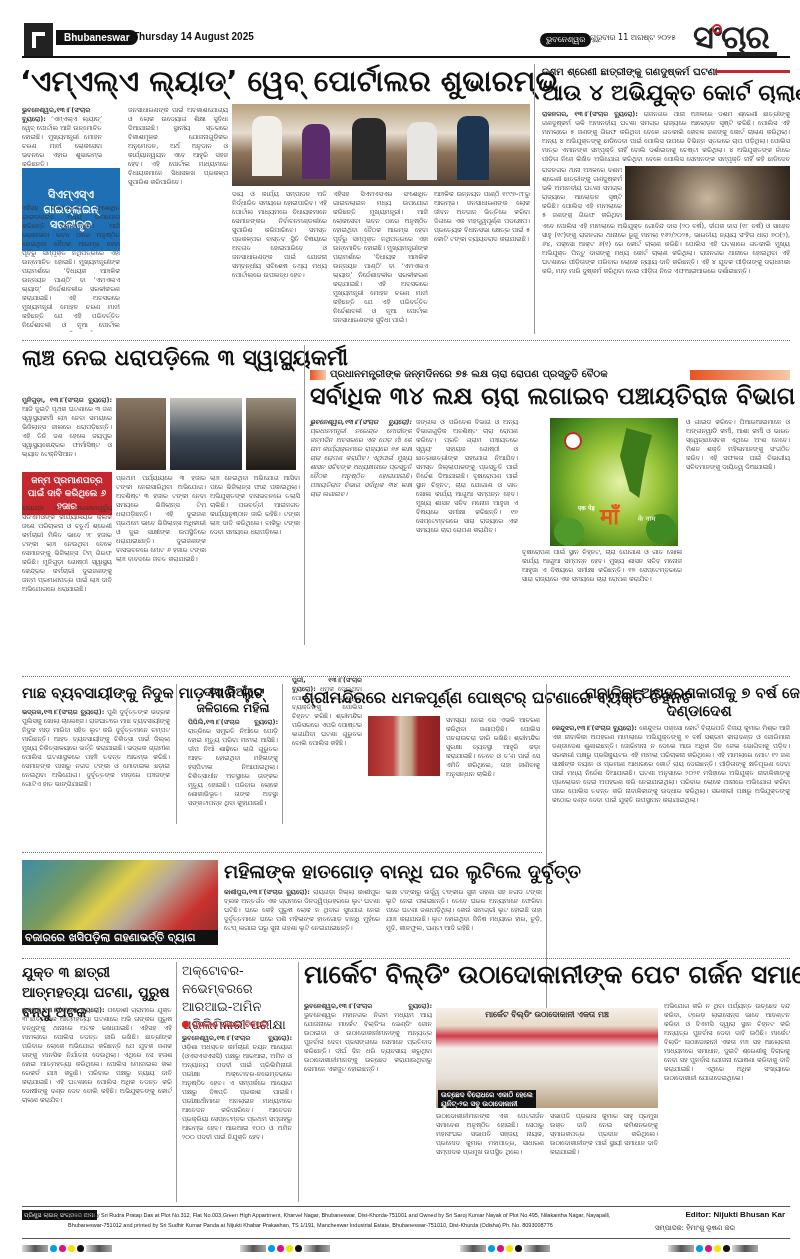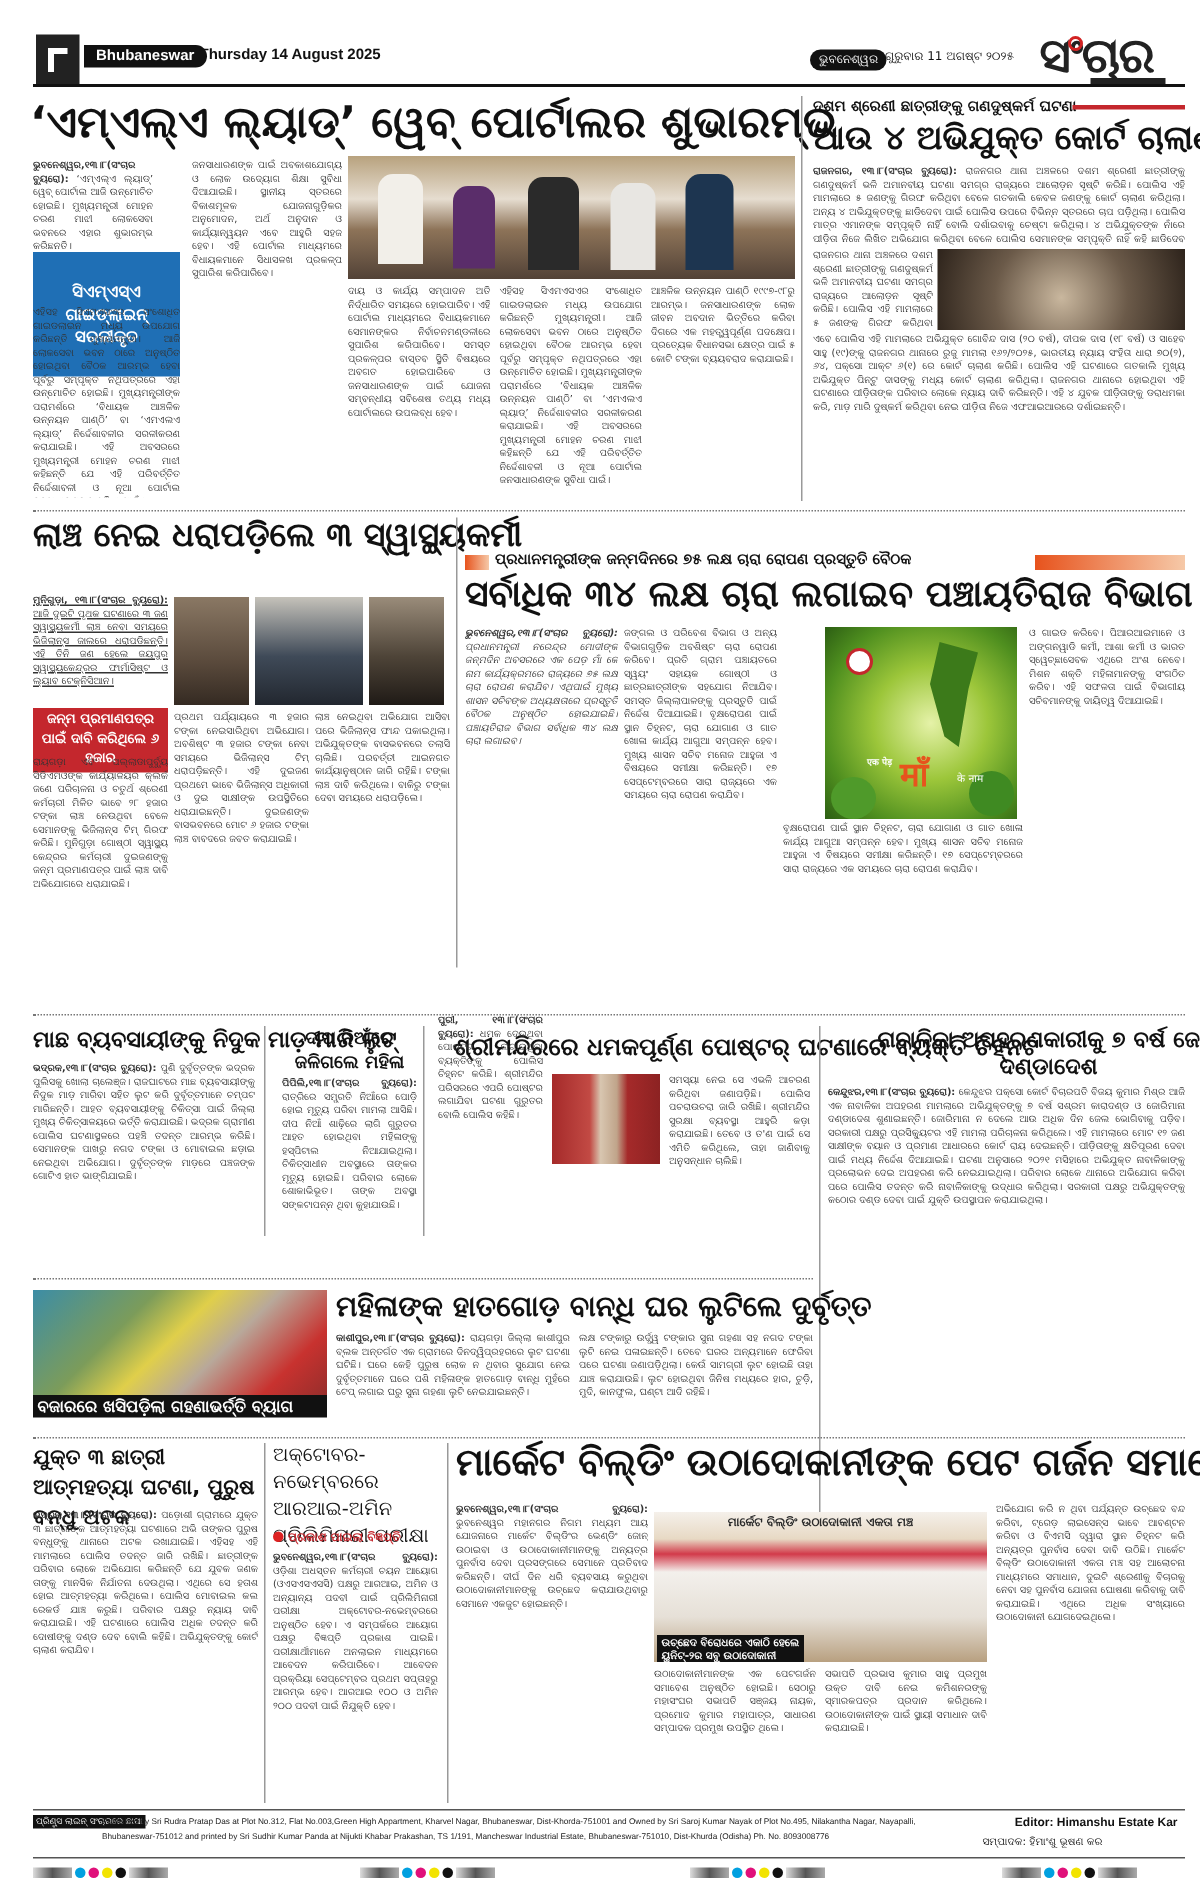--- a/index.html
+++ b/index.html
@@ -73,21 +73,21 @@
 <div class="abs" style="left:715px;top:70px;width:75px;height:3px;background:#c4272d;"></div>
 <div class="abs headline" style="left:542px;top:80px;font-size:22px;">ଆଉ ୪ ଅଭିଯୁକ୍ତ କୋର୍ଟ ଚାଲାଣ</div>
 <div class="abs body-col" style="left:542px;top:110px;width:248px;height:54px;"><b>ରାଜନଗର, ୧୩।୮(ସଂଚାର ବ୍ୟୁରୋ):</b> <span>ରାଜନଗର ଥାନା ଅଞ୍ଚଳରେ ଦଶମ ଶ୍ରେଣୀ ଛାତ୍ରୀଙ୍କୁ ଗଣଦୁଷ୍କର୍ମ ଭଳି ଅମାନବୀୟ ଘଟଣା ସମଗ୍ର ରାଜ୍ୟରେ ଆଲୋଡ଼ନ ସୃଷ୍ଟି କରିଛି। ପୋଲିସ ଏହି ମାମଲାରେ ୫ ଜଣଙ୍କୁ ଗିରଫ କରିଥିବା ବେଳେ ଗତକାଲି କେବଳ ଜଣଙ୍କୁ କୋର୍ଟ ଚାଲାଣ କରିଥିଲା। ଅନ୍ୟ ୪ ଅଭିଯୁକ୍ତଙ୍କୁ ଛାଡିଦେବା ପାଇଁ ପୋଲିସ ଉପରେ ବିଭିନ୍ନ ସ୍ତରରେ ଚାପ ପଡ଼ିଥିଲା। ପୋଲିସ ମାତ୍ର ଏମାନଙ୍କ ସମ୍ପୃକ୍ତି ନାହିଁ ବୋଲି ଦର୍ଶାଇବାକୁ ଚେଷ୍ଟା କରିଥିଲା। ୪ ଅଭିଯୁକ୍ତଙ୍କ ନାଁରେ ପୀଡ଼ିତା ନିଜେ ଲିଖିତ ଅଭିଯୋଗ କରିଥିବା ବେଳେ ପୋଲିସ ସେମାନଙ୍କ ସମ୍ପୃକ୍ତି ନାହିଁ କହି ଛାଡିଦେବ ବୋଲି କହିବା ରାଜନଗରରେ ଚର୍ଚ୍ଚା ହେଉଥିଲା।</span></div>
 <div class="abs body-col" style="left:542px;top:166px;width:80px;height:52px;">ରାଜନଗର ଥାନା ଅଞ୍ଚଳରେ ଦଶମ ଶ୍ରେଣୀ ଛାତ୍ରୀଙ୍କୁ ଗଣଦୁଷ୍କର୍ମ ଭଳି ଅମାନବୀୟ ଘଟଣା ସମଗ୍ର ରାଜ୍ୟରେ ଆଲୋଡ଼ନ ସୃଷ୍ଟି କରିଛି। ପୋଲିସ ଏହି ମାମଲାରେ ୫ ଜଣଙ୍କୁ ଗିରଫ କରିଥିବା ବେଳେ ଗତକାଲି କେବଳ ଜଣଙ୍କୁ କୋର୍ଟ ଚାଲାଣ କରିଥିଲା। ଅନ୍ୟ ୪ ଅଭିଯୁକ୍ତଙ୍କୁ ଛାଡିଦେବା ପାଇଁ ପୋଲିସ ଉପରେ ବିଭିନ୍ନ ସ୍ତରରେ ଚାପ ପଡ଼ିଥିଲା। ପୋଲିସ ମାତ୍ର ଏମାନଙ୍କ ସମ୍ପୃକ୍ତି ନାହିଁ ବୋଲି ଦର୍ଶାଇବାକୁ ଚେଷ୍ଟା କରିଥିଲା। ୪ ଅଭିଯୁକ୍ତଙ୍କ ନାଁରେ ପୀଡ଼ିତା ନିଜେ ଲିଖିତ ଅଭିଯୋଗ କରିଥିବା ବେଳେ ପୋଲିସ ସେମାନଙ୍କ ସମ୍ପୃକ୍ତି ନାହିଁ କହି ଛାଡିଦେବ ବୋଲି କହିବା ରାଜନଗରରେ ଚର୍ଚ୍ଚା ହେଉଥିଲା।</div>
 <div class="abs photo" style="left:625px;top:166px;width:165px;height:54px;background:radial-gradient(circle at 50% 60%,#c9b79e,#6b5a49 50%,#2d231b);"></div>
 <div class="abs body-col" style="left:542px;top:222px;width:248px;height:110px;">ଏବେ ପୋଲିସ ଏହି ମାମଲାରେ ଅଭିଯୁକ୍ତ ଗୋବିନ୍ଦ ଦାସ (୨୦ ବର୍ଷ), ଦୀପକ ଦାସ (୧୮ ବର୍ଷ) ଓ ସାହେବ ସାହୁ (୧୯)ଙ୍କୁ ରାଜନଗର ଥାନାରେ ରୁଜୁ ମାମଲା ୧୬୨/୨୦୨୫, ଭାରତୀୟ ନ୍ୟାୟ ସଂହିତା ଧାରା ୭୦(୨), ୬୪, ପକ୍ସୋ ଆକ୍ଟ ୬(୧) ରେ କୋର୍ଟ ଚାଲାଣ କରିଛି। ପୋଲିସ ଏହି ଘଟଣାରେ ଗତକାଲି ମୁଖ୍ୟ ଅଭିଯୁକ୍ତ ପିନ୍ଟୁ ଦାସଙ୍କୁ ମଧ୍ୟ କୋର୍ଟ ଚାଲାଣ କରିଥିଲା। ରାଜନଗର ଥାନାରେ ହୋଇଥିବା ଏହି ଘଟଣାରେ ପୀଡ଼ିତାଙ୍କ ପରିବାର ଲୋକେ ନ୍ୟାୟ ଦାବି କରିଛନ୍ତି। ଏହି ୪ ଯୁବକ ପୀଡ଼ିତାଙ୍କୁ ଡରାଧମକା କରି, ମାଡ଼ ମାରି ଦୁଷ୍କର୍ମ କରିଥିବା ନେଇ ପୀଡ଼ିତା ନିଜେ ଏଫଆଇଆରରେ ଦର୍ଶାଇଛନ୍ତି।</div>
 
 <div class="abs hrule" style="left:22px;top:340px;width:768px;"></div>
 
 <div class="abs headline" style="left:22px;top:345px;font-size:22px;">ଲାଞ୍ଚ ନେଇ ଧରାପଡ଼ିଲେ ୩ ସ୍ୱାସ୍ଥ୍ୟକର୍ମୀ</div>
-<div class="abs body-col" style="left:22px;top:396px;width:90px;height:72px;text-decoration:underline;"><b>ମୁନିଗୁଡ଼ା, ୧୩।୮(ସଂଚାର ବ୍ୟୁରୋ):</b> <span>ଆଜି ଦୁଇଟି ପୃଥକ ଘଟଣାରେ ୩ ଜଣ ସ୍ୱାସ୍ଥ୍ୟକର୍ମୀ ଲାଞ୍ଚ ନେବା ସମୟରେ ଭିଜିଲାନ୍ସ ଜାଲରେ ଧରାପଡ଼ିଛନ୍ତି। ଏହି ତିନି ଜଣ ହେଲେ ଜୟପୁର ସ୍ୱାସ୍ଥ୍ୟକେନ୍ଦ୍ରର ଫାର୍ମାସିଷ୍ଟ ଓ ଲ୍ୟାବ ଟେକ୍ନିସିଆନ।</span></div>
+<div class="abs body-col" style="left:22px;top:396px;width:90px;height:72px;"><b>ମୁନିଗୁଡ଼ା, ୧୩।୮(ସଂଚାର ବ୍ୟୁରୋ):</b> <span>ଆଜି ଦୁଇଟି ପୃଥକ ଘଟଣାରେ ୩ ଜଣ ସ୍ୱାସ୍ଥ୍ୟକର୍ମୀ ଲାଞ୍ଚ ନେବା ସମୟରେ ଭିଜିଲାନ୍ସ ଜାଲରେ ଧରାପଡ଼ିଛନ୍ତି। ଏହି ତିନି ଜଣ ହେଲେ ଜୟପୁର ସ୍ୱାସ୍ଥ୍ୟକେନ୍ଦ୍ରର ଫାର୍ମାସିଷ୍ଟ ଓ ଲ୍ୟାବ ଟେକ୍ନିସିଆନ।</span></div>
 <div class="abs photo" style="left:116px;top:398px;width:50px;height:72px;background:linear-gradient(180deg,#8a7864,#5a4a3c 60%,#342a22);"></div>
 <div class="abs photo" style="left:170px;top:398px;width:72px;height:72px;background:linear-gradient(180deg,#c5c2ba,#3f4a58 55%,#22272f);"></div>
 <div class="abs photo" style="left:246px;top:398px;width:50px;height:72px;background:linear-gradient(180deg,#9a8c7a,#4e4438 55%,#1f1a16);"></div>
 <div class="abs red-box" style="left:22px;top:472px;width:90px;">ଜନ୍ମ ପ୍ରମାଣପତ୍ର ପାଇଁ ଦାବି କରିଥିଲେ ୬ ହଜାର</div>
 <div class="abs body-col" style="left:22px;top:504px;width:90px;height:144px;">ରାୟଗଡ଼ା ଏବଂ ପଲ୍ଲାଡାପୁର୍ବ୍ୟୁ ସିଡିଏମଓଙ୍କ କାର୍ଯ୍ୟାଳୟର କ୍ଲର୍କ ଜଣେ ପରିଚାଳନା ଓ ଚତୁର୍ଥ ଶ୍ରେଣୀ କର୍ମଚାରୀ ମିଳିତ ଭାବେ ୨୮ ହଜାର ଟଙ୍କା ଲାଞ୍ଚ ନେଉଥିବା ବେଳେ ସେମାନଙ୍କୁ ଭିଜିଲାନ୍ସ ଟିମ୍ ଗିରଫ କରିଛି। ମୁନିଗୁଡ଼ା ଗୋଷ୍ଠୀ ସ୍ୱାସ୍ଥ୍ୟ କେନ୍ଦ୍ରର କର୍ମଚାରୀ ଦୁଇଜଣଙ୍କୁ ଜନ୍ମ ପ୍ରମାଣପତ୍ର ପାଇଁ ଲାଞ୍ଚ ଦାବି ଅଭିଯୋଗରେ ଧରାଯାଇଛି।</div>
 <div class="abs body-col" style="left:116px;top:474px;width:90px;height:174px;">ପ୍ରଥମ ପର୍ଯ୍ୟାୟରେ ୩ ହଜାର ଟଙ୍କା ନେଇସାରିଥିବା ଅଭିଯୋଗ। ଅବଶିଷ୍ଟ ୩ ହଜାର ଟଙ୍କା ନେବା ସମୟରେ ଭିଜିଲାନ୍ସ ଟିମ୍ ଧରାପଡ଼ିଛନ୍ତି। ଏହି ଦୁଇଜଣ ପ୍ରଥମେ ଭାବେ ଭିଜିଲାନ୍ସ ଅଧିକାରୀ ଓ ଦୁଇ ସାକ୍ଷୀଙ୍କ ଉପସ୍ଥିତିରେ ଧରାଯାଇଛନ୍ତି। ଦୁଇଜଣଙ୍କ ବାସଭବନରେ ମୋଟ ୬ ହଜାର ଟଙ୍କା ଲାଞ୍ଚ ବାବଦରେ ଜବତ କରାଯାଇଛି।</div>
 <div class="abs body-col" style="left:210px;top:474px;width:90px;height:174px;">ଲାଞ୍ଚ ନେଇଥିବା ଅଭିଯୋଗ ଆସିବା ପରେ ଭିଜିଲାନ୍ସ ଫାନ୍ଦ ପକାଇଥିଲା। ଅଭିଯୁକ୍ତଙ୍କ ବାସଭବନରେ ତଲାସି ଚାଲିଛି। ପରବର୍ତ୍ତୀ ଆଇନଗତ କାର୍ଯ୍ୟାନୁଷ୍ଠାନ ଜାରି ରହିଛି। ଟଙ୍କା ଲାଞ୍ଚ ଦାବି କରିଥିଲେ। ବାକିରୁ ଟଙ୍କା ଦେବା ସମୟରେ ଧରାପଡ଼ିଲେ।</div>
 <div class="abs body-col" style="left:22px;top:634px;width:0px;height:0px;">ଅଭିଯୁକ୍ତଙ୍କ ବାସଭବନ ଓ ଅଫିସରେ ଚଢ଼ାଉ ଚାଲିଛି। ବ୍ୟାଙ୍କ ଖାତା ଓ ସମ୍ପତ୍ତି ବିବରଣୀ ଯାଞ୍ଚ କରାଯାଉଛି। ଅଧିକ ତଦନ୍ତ ଜାରି ରହିଛି। ଅନ୍ୟ ବହୁଳ ସମ୍ପତ୍ତି ପୂରା କରିବା ସମ୍ପର୍କରେ ତଦନ୍ତ କରାଯାଉଛି।</div>
 
 <div class="abs vrule" style="left:304px;top:345px;height:300px;"></div>
@@ -158,21 +158,21 @@
       <div>ୟୁନିଟ୍-୨ର ସବୁ ଉଠାଦୋକାନୀ</div>
     </div>
 </div>
 <div class="abs body-col" style="left:436px;top:1112px;width:108px;height:90px;">ଉଠାଦୋକାନୀମାନଙ୍କ ଏକ ପେଟଗର୍ଜନ ସମାବେଶ ଅନୁଷ୍ଠିତ ହୋଇଛି। ସେଠାରୁ ମହାସଂଘର ସଭାପତି ସଞ୍ଜୟ ନାୟକ, ପ୍ରମୋଦ କୁମାର ମହାପାତ୍ର, ସାଧାରଣ ସମ୍ପାଦକ ପ୍ରମୁଖ ଉପସ୍ଥିତ ଥିଲେ।</div>
 <div class="abs body-col" style="left:550px;top:1112px;width:108px;height:90px;">ସଭାପତି ପ୍ରଭାସ କୁମାର ସାହୁ ପ୍ରମୁଖ ଉକ୍ତ ଦାବି ନେଇ କମିଶନରଙ୍କୁ ସ୍ମାରକପତ୍ର ପ୍ରଦାନ କରିଥିଲେ। ଉଠାଦୋକାନୀଙ୍କ ପାଇଁ ସ୍ଥାୟୀ ସମାଧାନ ଦାବି କରାଯାଇଛି।</div>
 <div class="abs body-col" style="left:664px;top:1002px;width:126px;height:200px;">ଅଭିଯୋଗ କରି ନ ଥିବା ପର୍ଯ୍ୟନ୍ତ ଉଚ୍ଛେଦ ବନ୍ଦ କରିବା, ଟ୍ରେଡ଼ ଲାଇସେନ୍ସ ଭାବେ ଆବଣ୍ଟନ କରିବା ଓ ବିଏମସି ଦ୍ୱାରା ସ୍ଥାନ ଚିହ୍ନଟ କରି ଅନ୍ୟତ୍ର ପୁନର୍ବାସ ଦେବା ଦାବି ଉଠିଛି। ମାର୍କେଟ ବିଲ୍ଡିଂ ଉଠାଦୋକାନୀ ଏକତା ମଞ୍ଚ ସହ ଆଲୋଚନା ମାଧ୍ୟମରେ ସମାଧାନ, ଦୁଇଟି ଶ୍ରେଣୀକୁ ବିଚାରକୁ ନେବା ସହ ପୁନର୍ବାସ ଯୋଜନା ଘୋଷଣା କରିବାକୁ ଦାବି କରାଯାଇଛି। ଏଥିରେ ଅଧିକ ସଂଖ୍ୟାରେ ଉଠାଦୋକାନୀ ଯୋଗଦେଇଥିଲେ।</div>
 
 <div class="abs footer-rule" style="top:1206px;"></div>
 <div class="abs footer-label">ପ୍ରିଣ୍ଟ୍ସ ଲାଇନ୍ ସଂଚାରରେ ଛାପା</div>
 <div class="abs footer-text">Published by Sri Rudra Pratap Das at Plot No.312, Flat No.003,Green High Appartment, Kharvel Nagar, Bhubaneswar, Dist-Khorda-751001 and Owned by Sri Saroj Kumar Nayak of Plot No.495, Nilakantha Nagar, Nayapalli, Bhubaneswar-751012 and printed by Sri Sudhir Kumar Panda at Nijukti Khabar Prakashan, TS 1/191, Mancheswar Industrial Estate, Bhubaneswar-751010, Dist-Khurda (Odisha) Ph. No. 8093008776</div>
-<div class="abs editor">Editor: Himanshu Estate Kar</div>
+<div class="abs editor">Editor: Nijukti Bhusan Kar</div>
 <div class="abs editor-or">ସମ୍ପାଦକ: ହିମାଂଶୁ ଭୂଷଣ କର</div>
 <div class="abs footer-rule" style="top:1238px;"></div>
 
 <div class="abs reg-strip" style="left:22px;top:1244px;">
     <div class="gray"></div>
     <div class="dot" style="background: rgb(0, 160, 224);"></div>
     <div class="dot" style="background: rgb(224, 16, 122);"></div>
     <div class="dot" style="background: rgb(242, 227, 0);"></div>
     <div class="dot" style="background: rgb(17, 17, 17);"></div>
     <div class="gray"></div>

